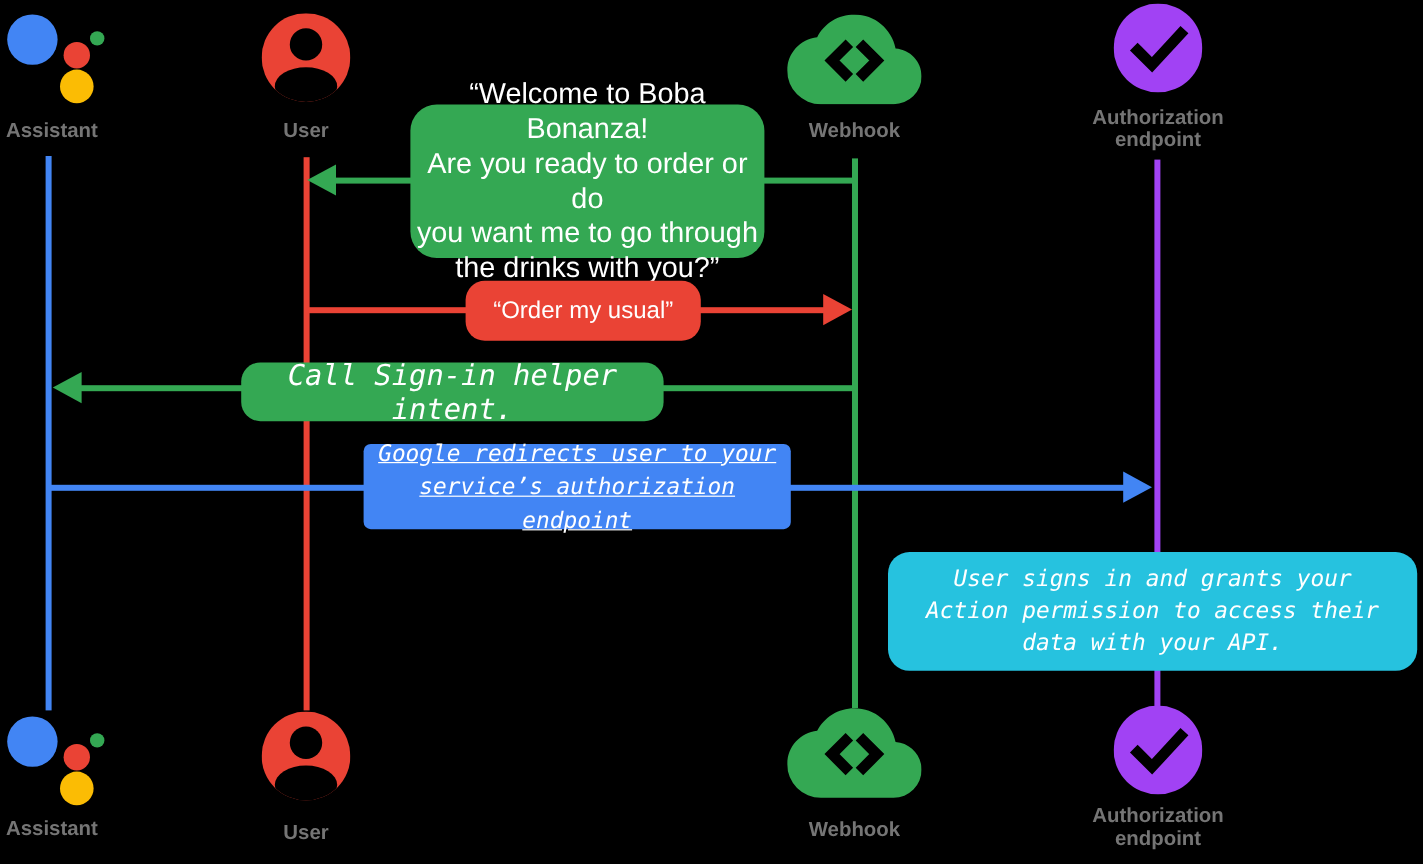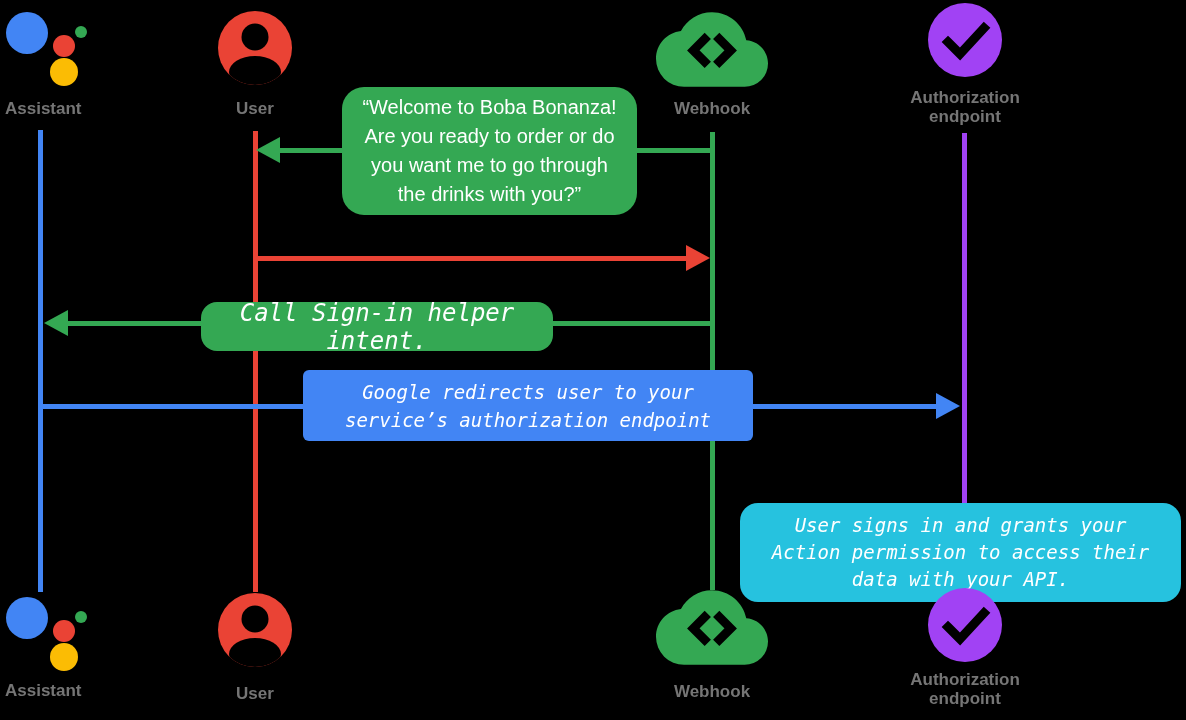--- a/index.html
+++ b/index.html
@@ -24,25 +24,25 @@
   .ah.right.red{border-left:24px solid #EA4335;}
   .ah.right.blue{border-left:24px solid #4285F4;}
   
   .msg{position:absolute;z-index:3;color:#fff;text-align:center;white-space:pre-line;
        display:flex;align-items:center;justify-content:center;box-sizing:border-box;}
   .msg.sans{font-family:"Liberation Sans",sans-serif;}
   .msg.mono{font-family:"DejaVu Sans Mono",monospace;font-style:italic;}
   .msg.green{background:#34A853;}
   .msg.red{background:#EA4335;}
   .msg.blue{background:#4285F4;}
-  .msg.cyan{background:#26C2DF;margin-top:43px;}
-  #msg-welcome{left:342px;top:87px;width:295px;height:128px;border-radius:22px;font-size:20px;line-height:29px;}
+  .msg.cyan{background:#26C2DF;}
+  #msg-welcome{left:342px;top:87px;width:295px;height:128px;border-radius:22px;font-size:24px;line-height:29px;}
   #msg-order{left:388px;top:234px;width:196px;height:50px;border-radius:16px;font-size:20px;}
   #msg-signin{left:201px;top:302px;width:352px;height:49px;border-radius:16px;font-size:24px;}
-  #msg-redirect{left:303px;top:370px;width:450px;height:71px;border-radius:6px;font-size:19px;line-height:28px;}
+  #msg-redirect{left:303px;top:370px;width:356px;height:71px;border-radius:6px;font-size:19px;line-height:28px;text-decoration:underline;}
   #msg-grants{left:740px;top:460px;width:441px;height:99px;border-radius:18px;font-size:19px;line-height:27px;}
   
   .actor-label{position:absolute;z-index:4;color:#757575;font-weight:bold;font-size:17px;line-height:19px;white-space:pre-line;}
   .centered{transform:translateX(-50%);text-align:center;}
   
   .alogo{position:absolute;width:90px;height:80px;z-index:4;}
   .alogo .c{position:absolute;border-radius:50%;}
   .alogo .c.b{left:6px;top:2px;width:42px;height:42px;background:#4285F4;}
   .alogo .c.r{left:53px;top:25px;width:22px;height:22px;background:#EA4335;}
   .alogo .c.g{left:75px;top:16px;width:12px;height:12px;background:#34A853;}
@@ -68,20 +68,21 @@
   <div class="hline green" style="left:66px;top:321px;width:646px;"></div>
   <div class="ah left green" style="left:44px;top:310px;"></div>
 
   <div class="hline blue" style="left:40px;top:404px;width:898px;"></div>
   <div class="ah right blue" style="left:936px;top:393px;"></div>
 
   <div id="msg-welcome" class="msg green sans">“Welcome to Boba Bonanza!
 Are you ready to order or do
 you want me to go through
 the drinks with you?”</div>
+  <div id="msg-order" class="msg red sans">“Order my usual”</div>
   <div id="msg-signin" class="msg green mono">Call Sign-in helper intent.</div>
   <div id="msg-redirect" class="msg blue mono">Google redirects user to your
 service’s authorization endpoint</div>
   <div id="msg-grants" class="msg cyan mono">User signs in and grants your
 Action permission to access their
 data with your API.</div>
 
   <div class="alogo" style="left:0;top:10px;">
     <div class="c b"></div>
     <div class="c r"></div>

